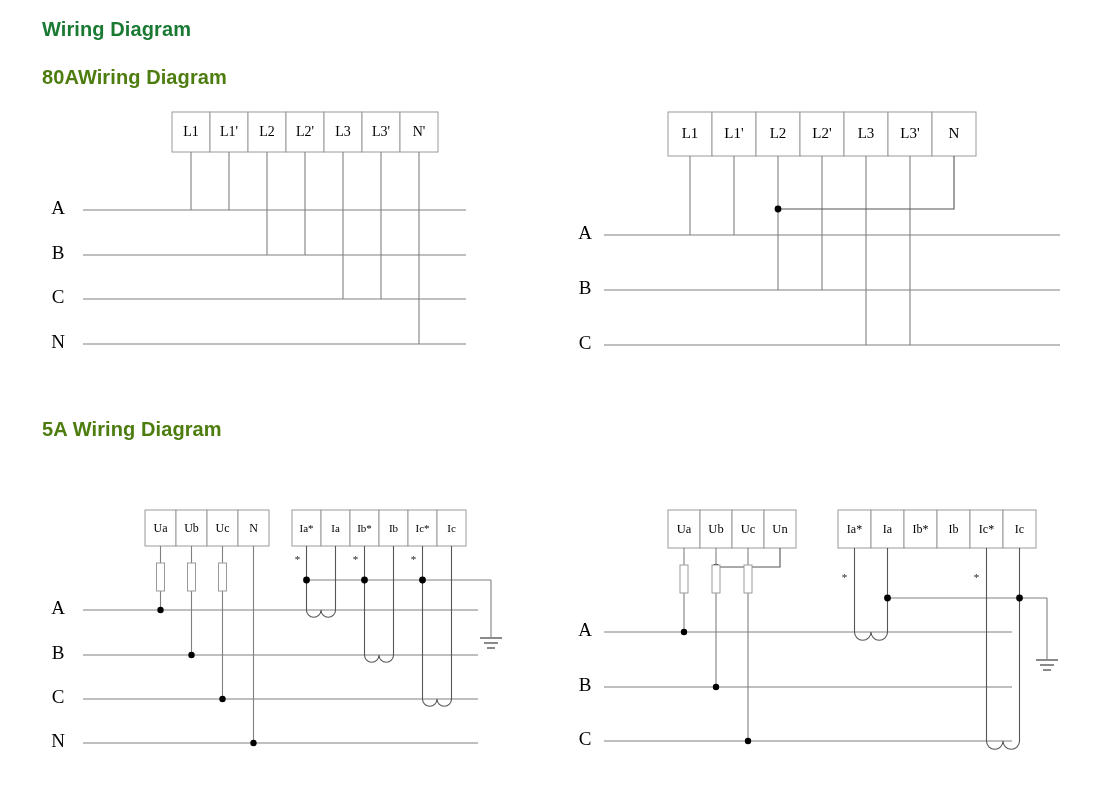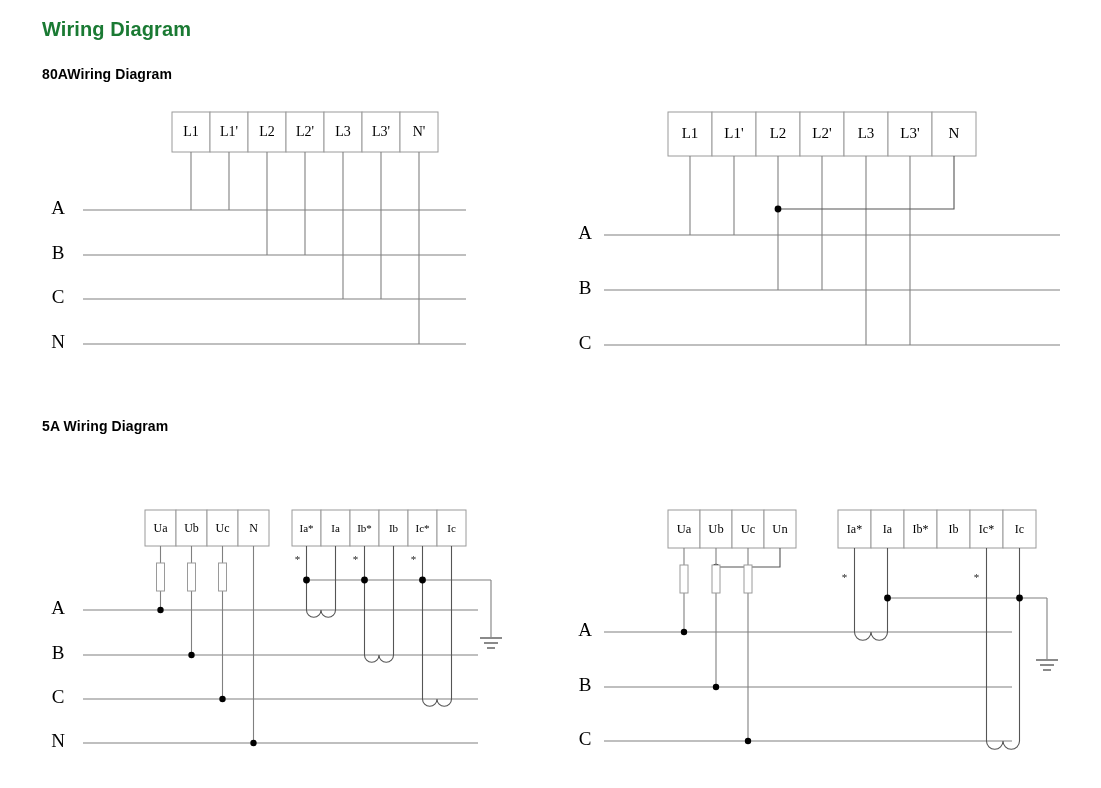--- a/index.html
+++ b/index.html
@@ -26,23 +26,23 @@
     font-family: "Liberation Sans", sans-serif;
     font-size: 20px;
     font-weight: bold;
     color: #1a7a33;
     letter-spacing: 0.1px;
   }
   .section-title {
     position: absolute;
     left: 42px;
     font-family: "Liberation Sans", sans-serif;
-    font-size: 14px;
+    font-size: 20px;
     font-weight: bold;
-    color: #000000;
+    color: #4d7c0f;
     letter-spacing: 0.1px;
   }
   #title-80a { top: 66px; }
   #title-5a  { top: 418px; }
 
   svg.diagram {
     position: absolute;
     left: 0;
     top: 0;
     width: 1101px;

